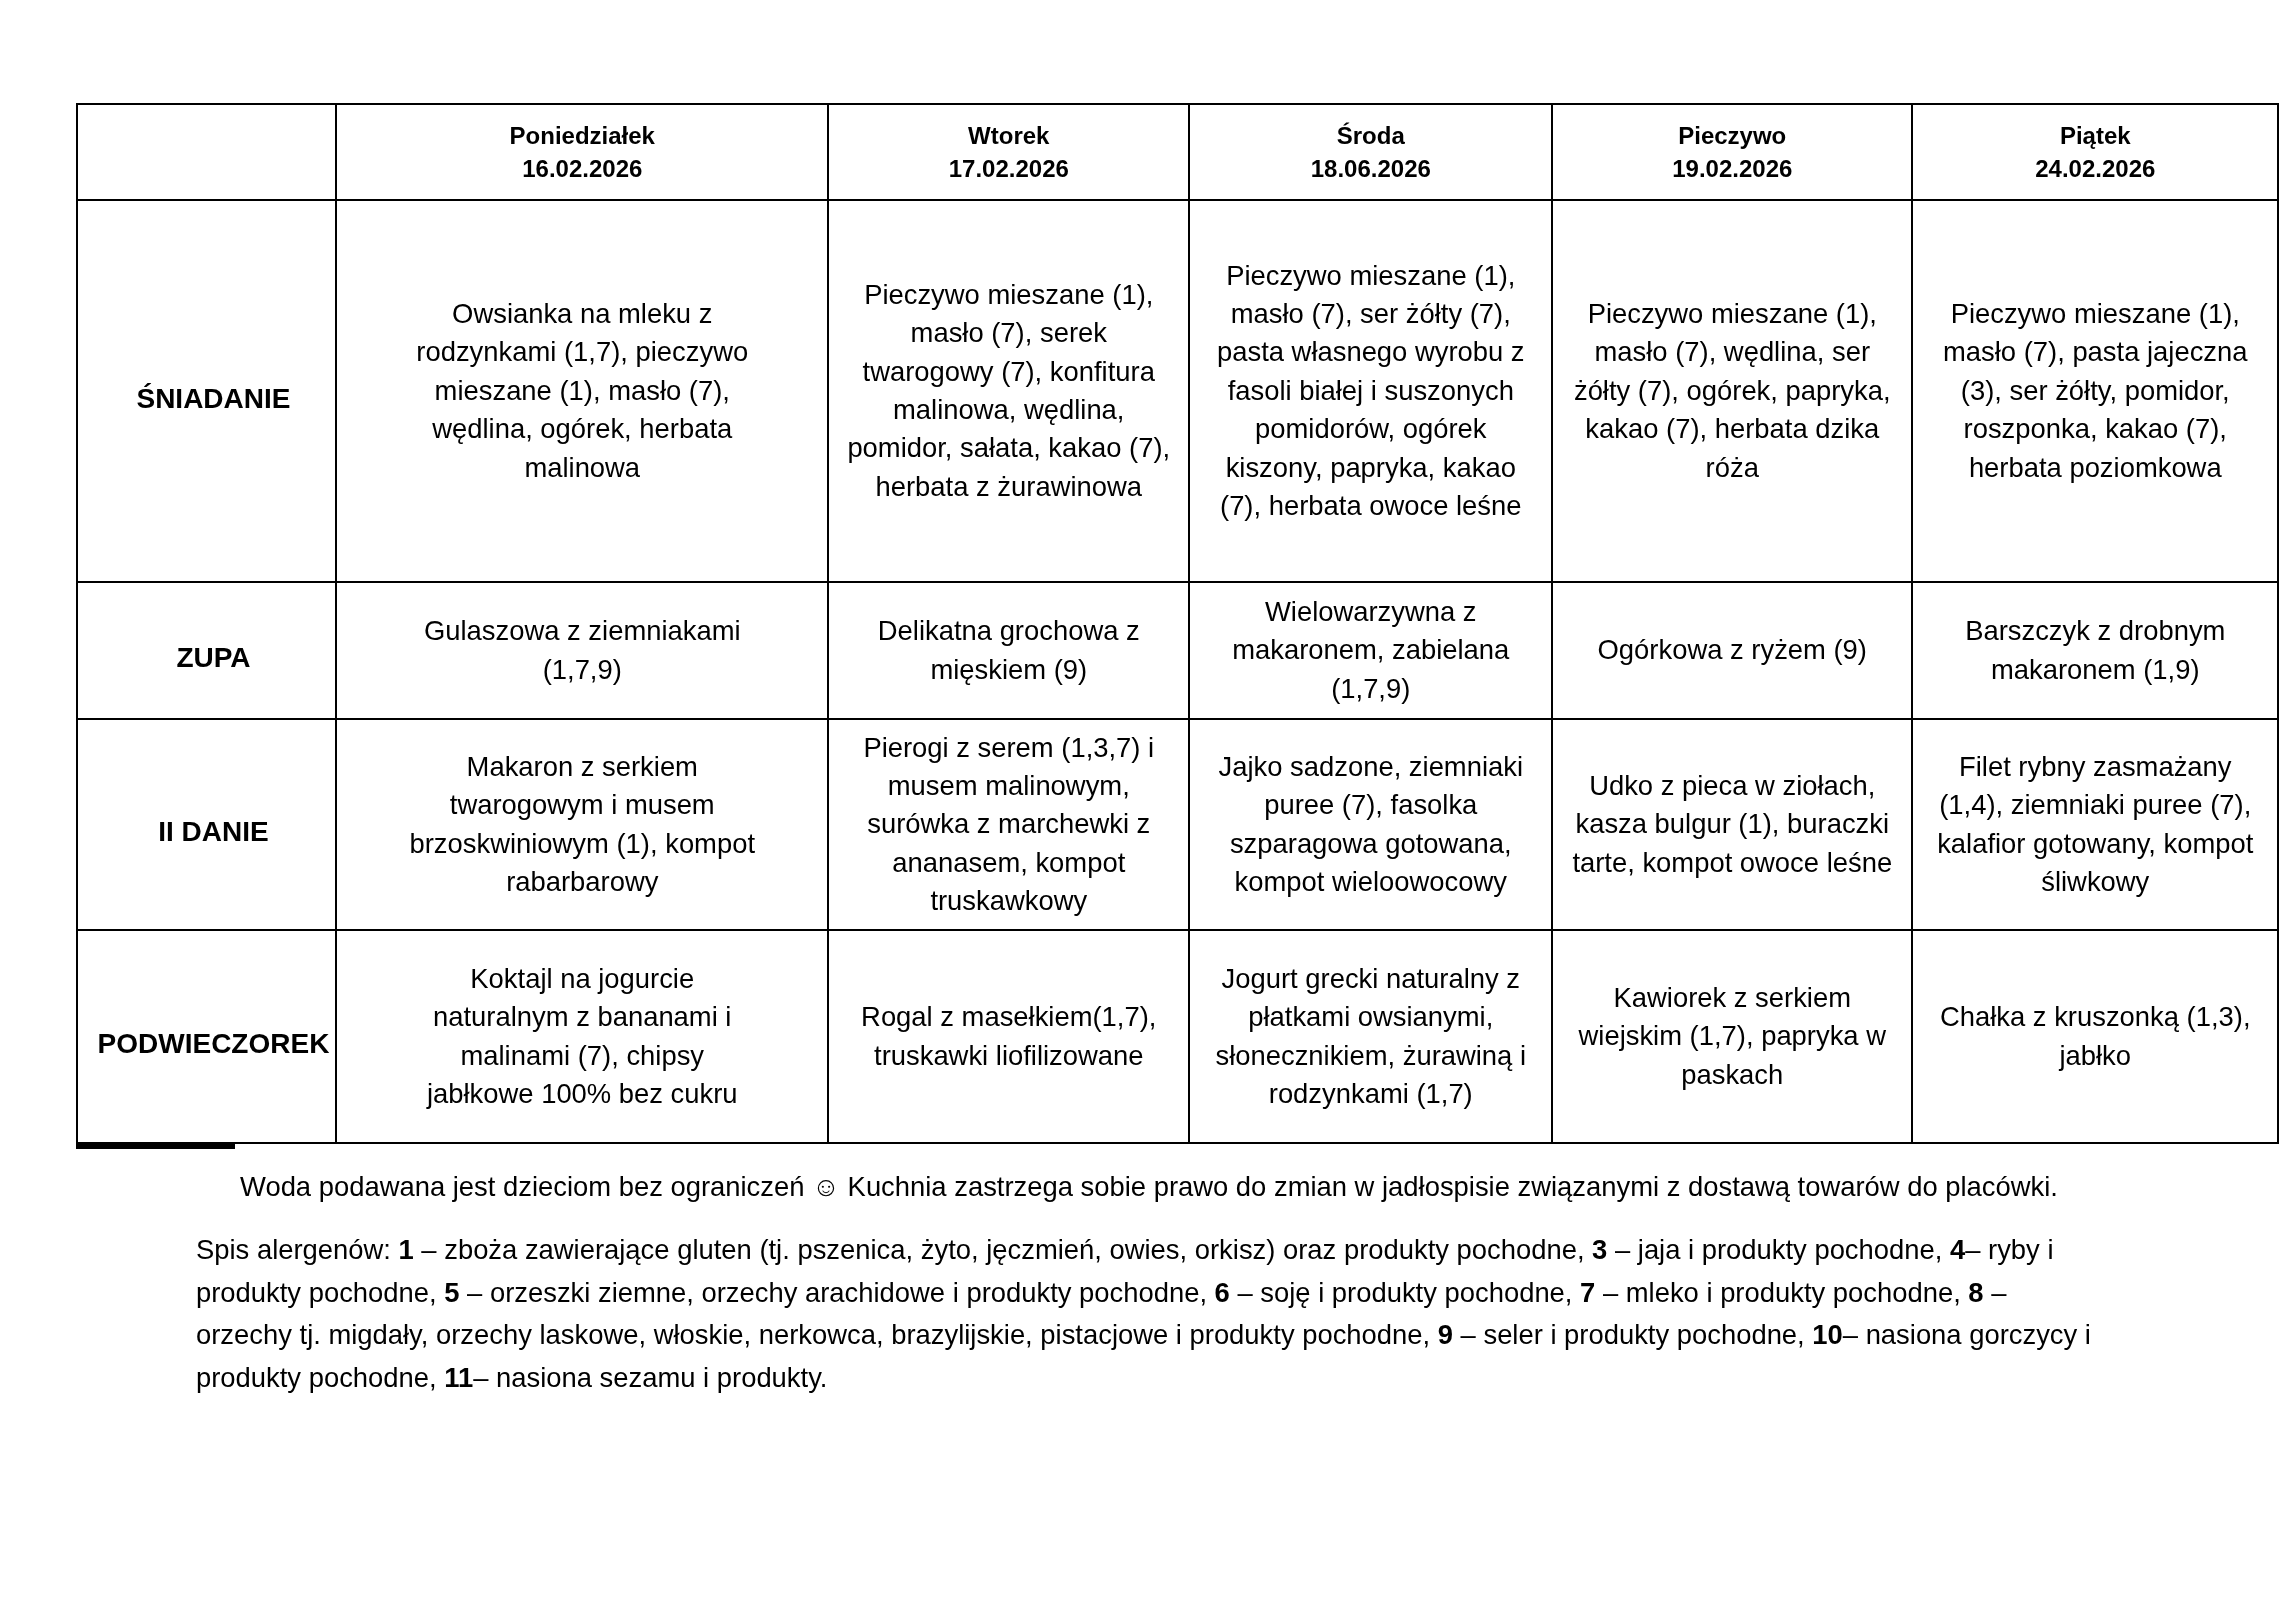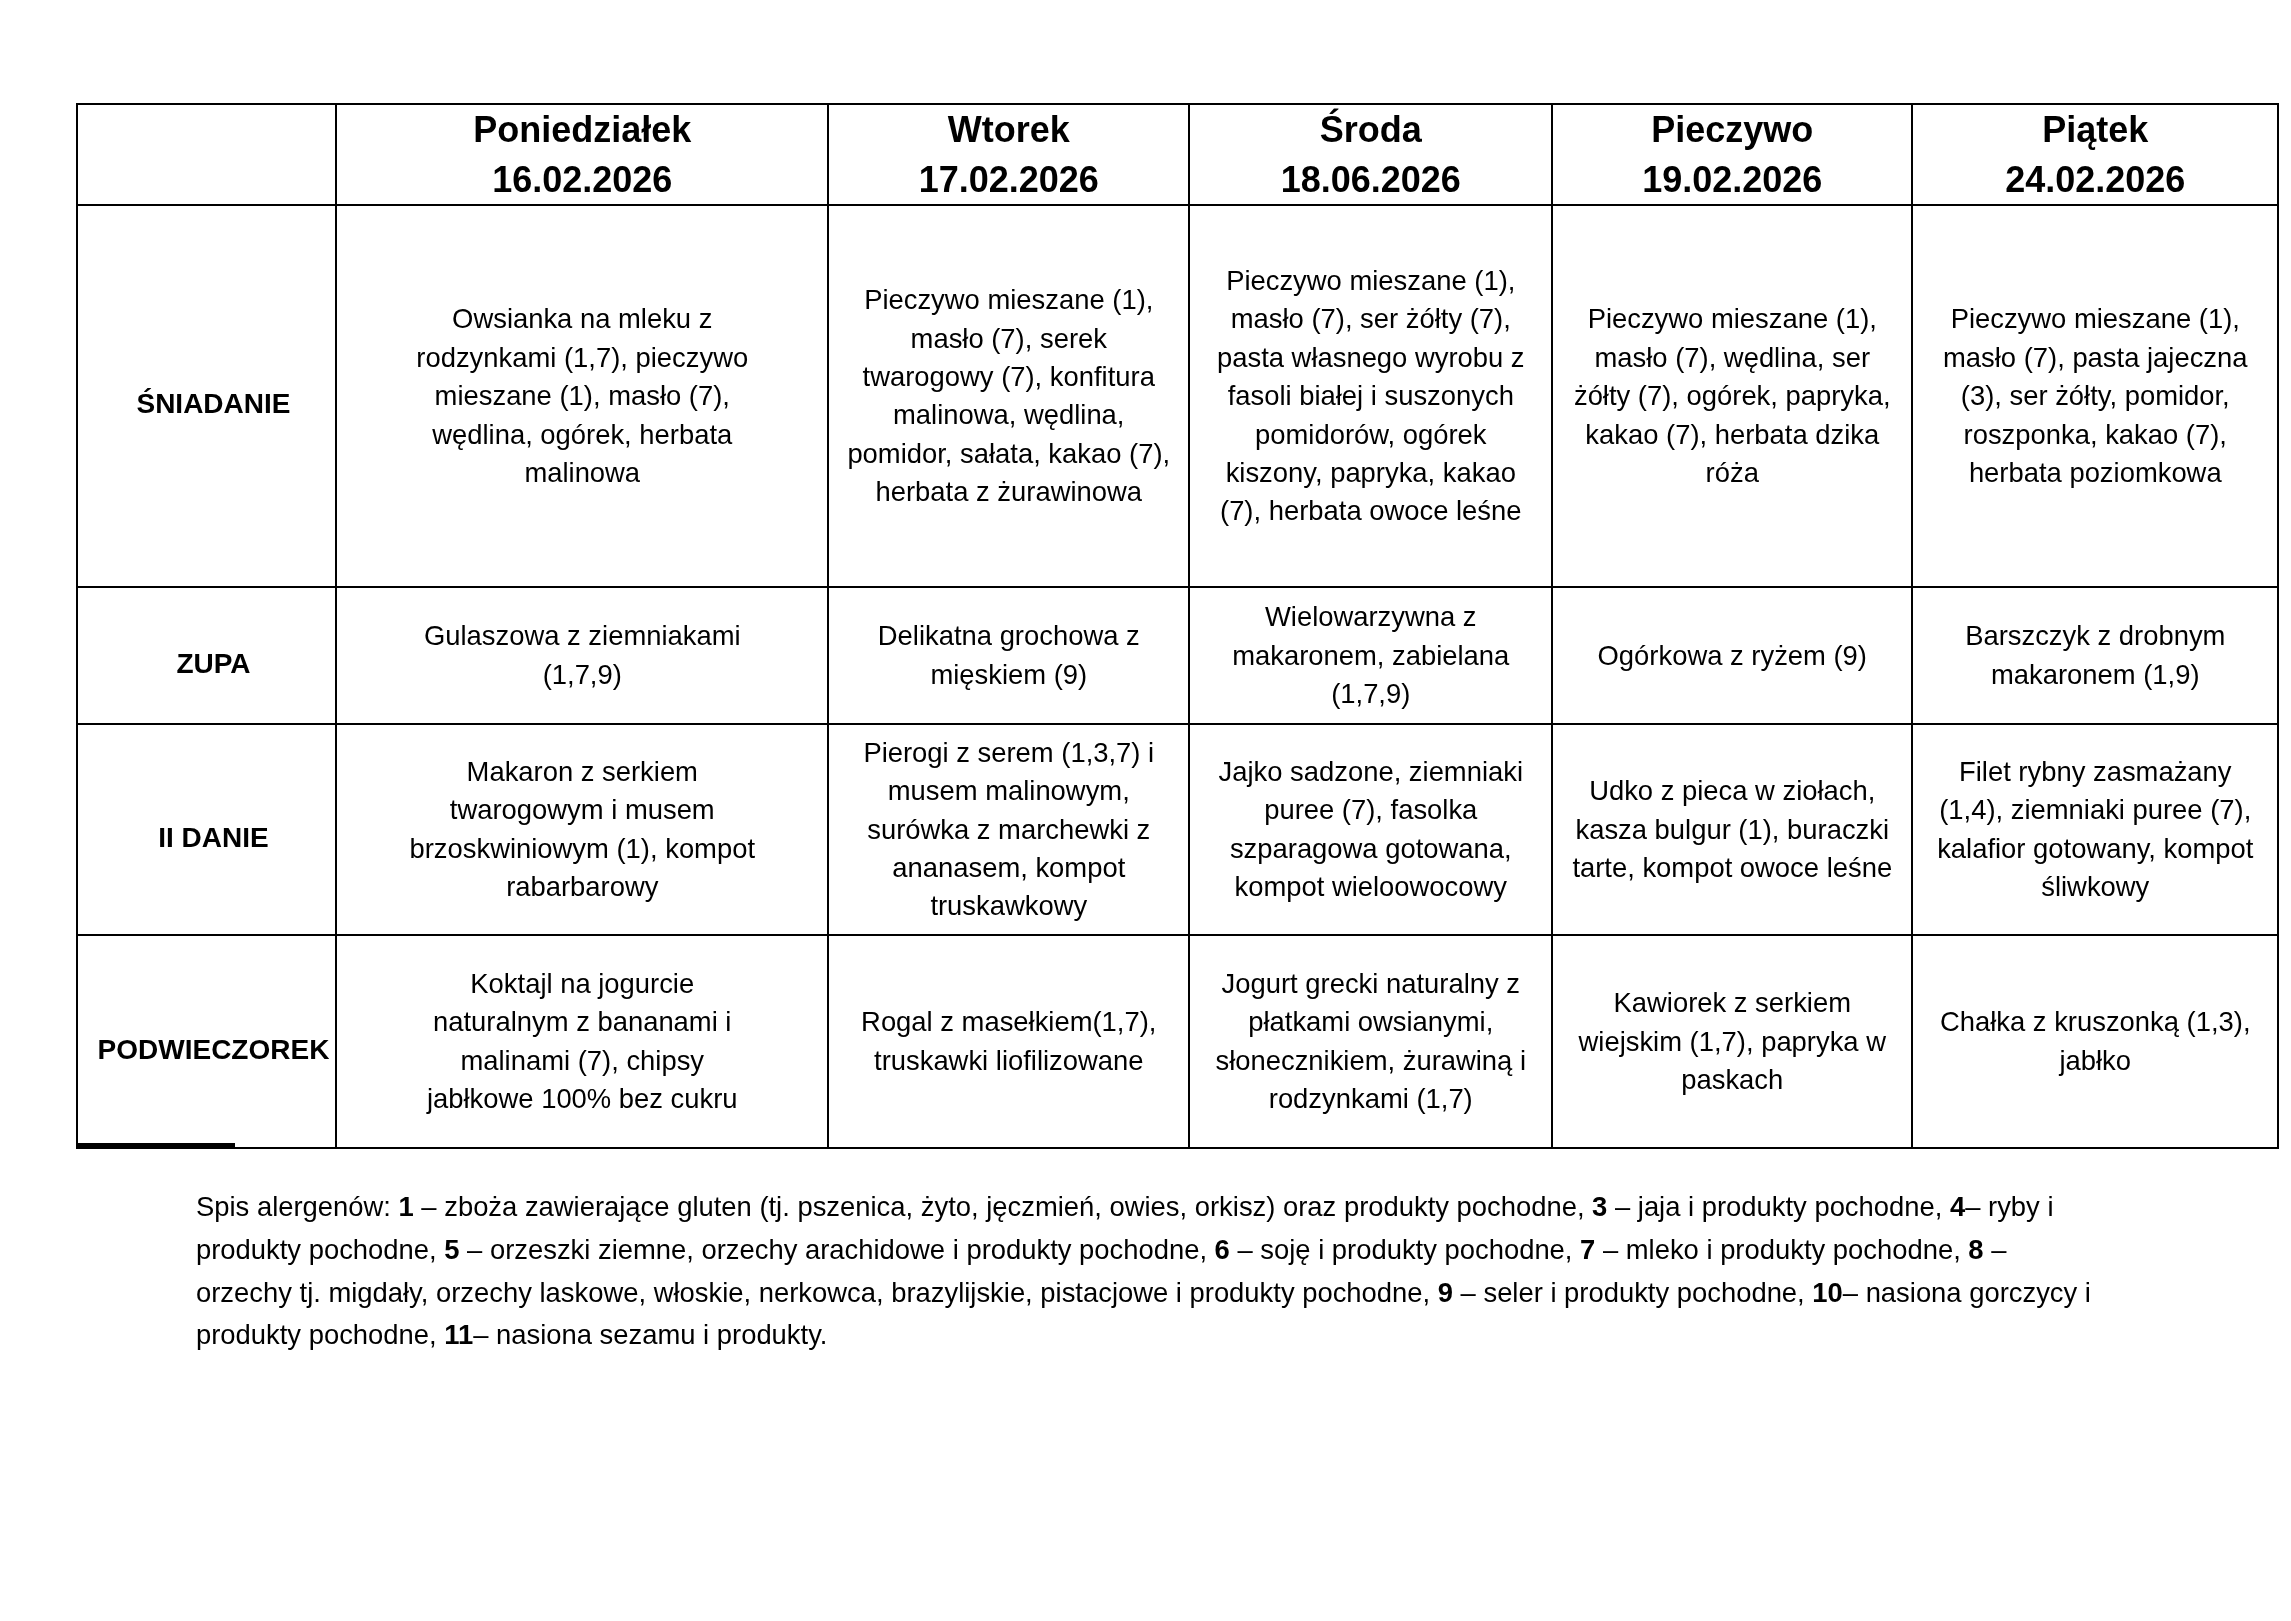--- a/index.html
+++ b/index.html
@@ -21,21 +21,21 @@
     text-align: center;
   }
   th.corner { border: none; background: transparent; }
 
   tr.header-row { height: 96px; }
   tr.row-sniadanie { height: 382px; }
   tr.row-zupa { height: 137px; }
   tr.row-iidanie { height: 211px; }
   tr.row-podwieczorek { height: 213px; }
 
-  th.day-header { font-size: 36px; font-weight: bold; line-height: 1.38; vertical-align: middle; }
+  th.day-header { font-size: 24px; font-weight: bold; line-height: 1.38; vertical-align: middle; }
   th.row-label {
     font-size: 28px; font-weight: bold;
     text-align: left; vertical-align: top;
     padding: 15.7px 5.9px 0 19.6px;
     margin-left: 47px;
   }
   td.menu-cell {
     font-size: 27.4px; font-weight: normal;
     line-height: 1.40;
     padding: 5.9px 15.7px;
@@ -128,17 +128,18 @@
         <td class="menu-cell">Jogurt grecki naturalny z płatkami owsianymi, słonecznikiem, żurawiną i rodzynkami (1,7)</td>
         <td class="menu-cell">Kawiorek z serkiem wiejskim (1,7), papryka w paskach</td>
         <td class="menu-cell">Chałka z kruszonką (1,3), jabłko</td>
       </tr>
     </tbody>
   </table>
 
   <div class="border-artifact"></div>
 
   <div class="footer">
+    <p class="centered">Woda podawana jest dzieciom bez ograniczeń ☺ Kuchnia zastrzega sobie prawo do zmian w jadłospisie związanymi z dostawą towarów do placówki.</p>
     <p class="allergens"><span>Spis alergenów: </span><b>1</b><span> – zboża zawierające gluten (tj. pszenica, żyto, jęczmień, owies, orkisz) oraz produkty pochodne, </span><b>3</b><span> – jaja i produkty pochodne, </span><b>4</b><span>– ryby i produkty pochodne, </span><b>5</b><span> – orzeszki ziemne, orzechy arachidowe i produkty pochodne, </span><b>6</b><span> – soję i produkty pochodne, </span><b>7</b><span> – mleko i produkty pochodne, </span><b>8</b><span> – orzechy tj. migdały, orzechy laskowe, włoskie, nerkowca, brazylijskie, pistacjowe i produkty pochodne, </span><b>9</b><span> – seler i produkty pochodne, </span><b>10</b><span>– nasiona gorczycy i produkty pochodne, </span><b>11</b><span>– nasiona sezamu i produkty.</span></p>
   </div>
 
 </div>
 
 
 </body></html>

